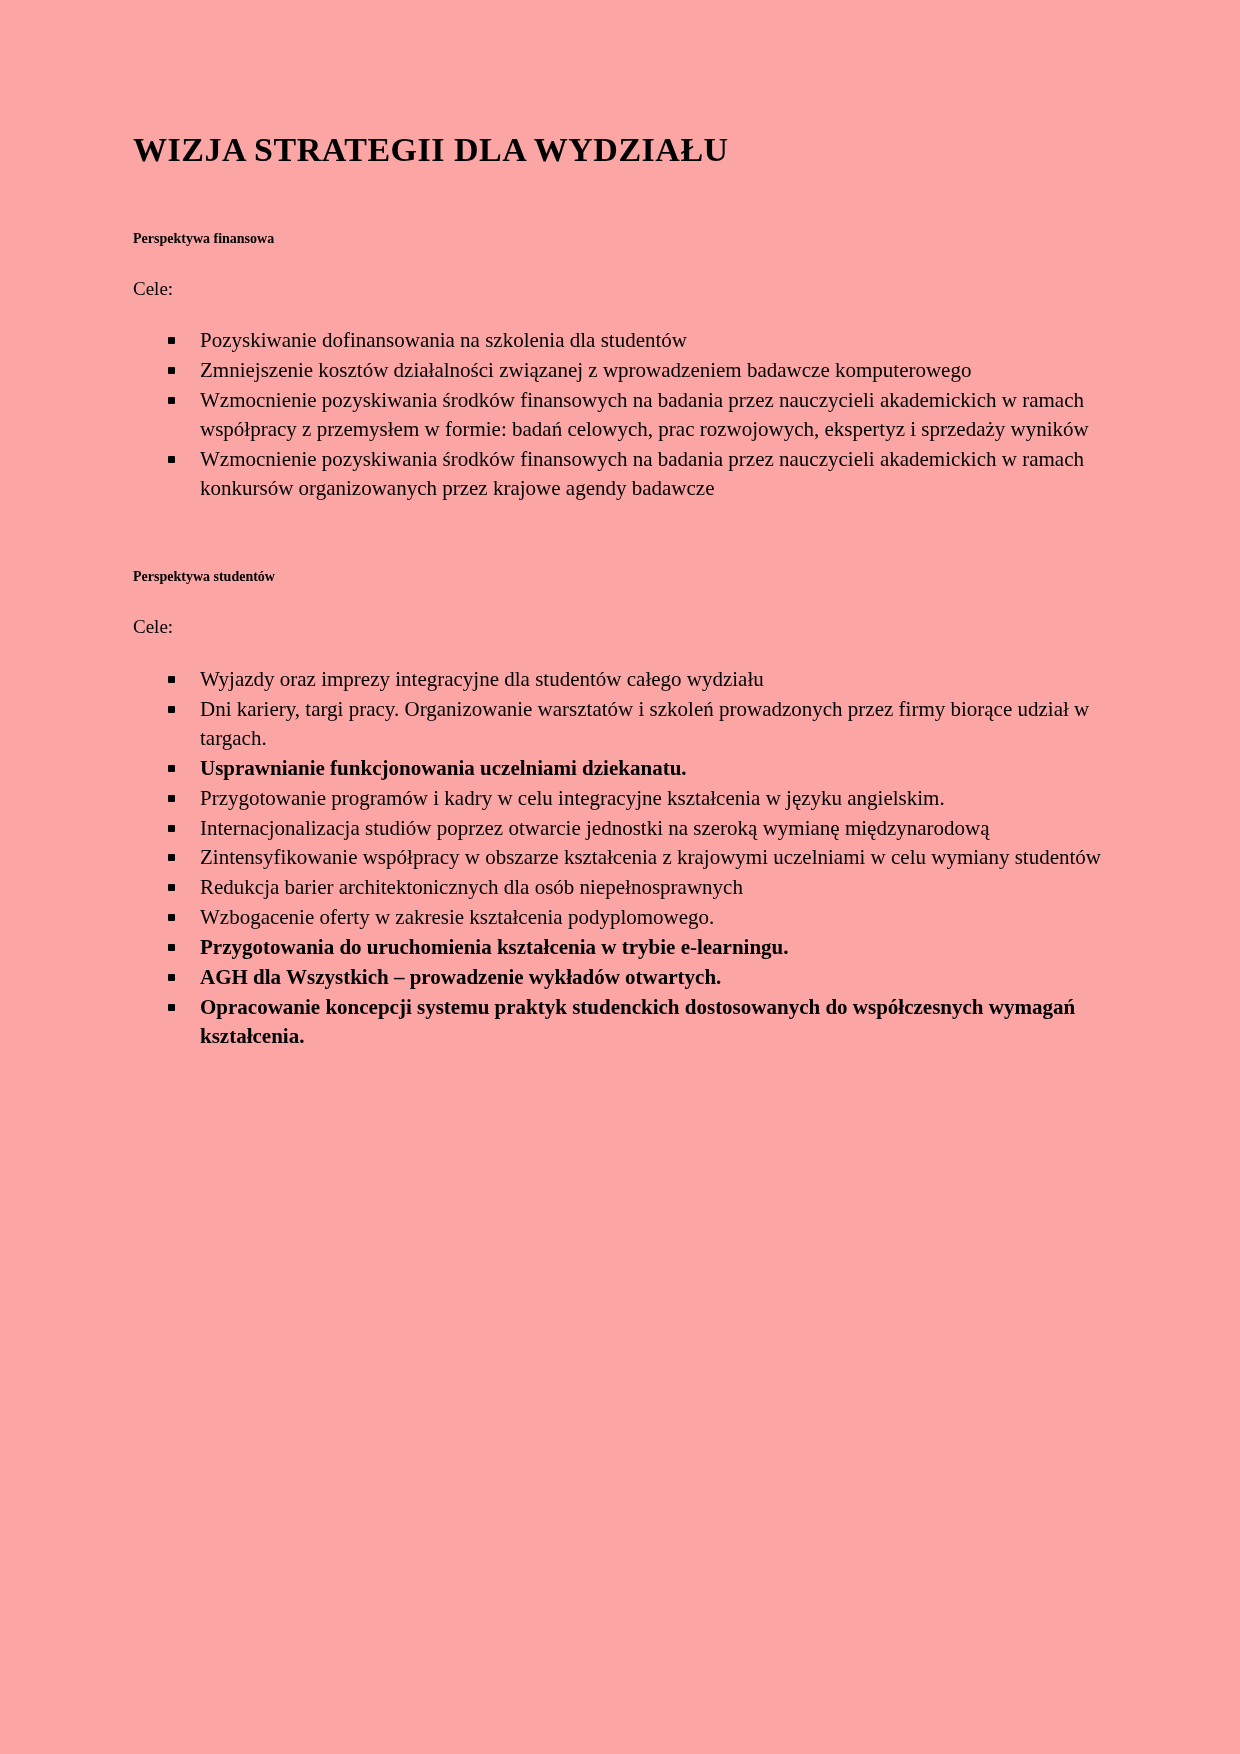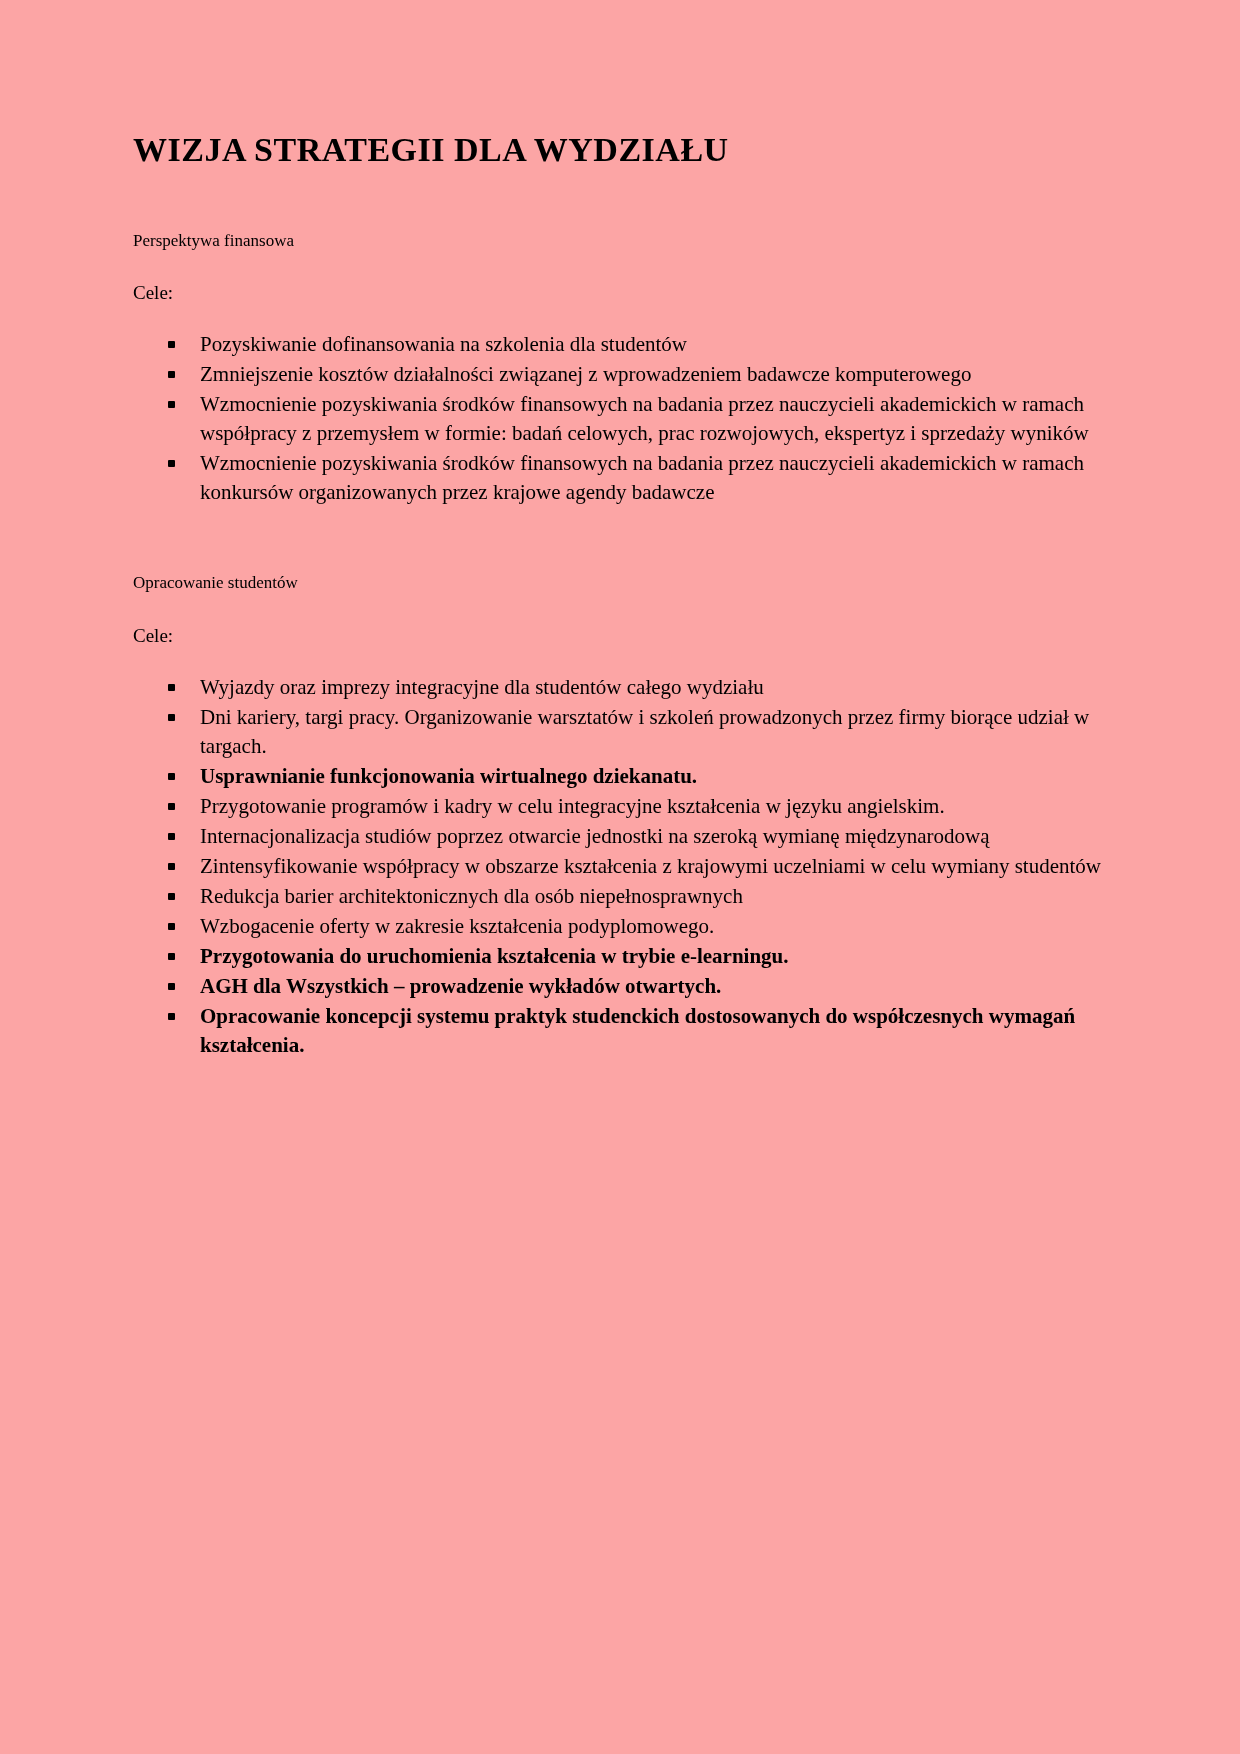--- a/index.html
+++ b/index.html
@@ -23,22 +23,22 @@
     margin: 0 0 58px 0;
     line-height: 1.2;
   }
   .section {
     margin: 0;
   }
   .section + .section {
     margin-top: 64px;
   }
   .section-heading {
-    font-size: 17px;
-    font-weight: normal;
+    font-size: 14px;
+    font-weight: bold;
     margin: 48px 0 0 0;
     line-height: 1.38;
   }
   .goals-label {
     font-size: 19px;
     margin: 28px 0 0 0;
     line-height: 1.38;
   }
   ul.bullets {
     list-style: none;
@@ -77,26 +77,26 @@
     <p class="goals-label">Cele:</p>
     <ul class="bullets">
         <li>Pozyskiwanie dofinansowania na szkolenia dla studentów</li>
         <li>Zmniejszenie kosztów działalności związanej z wprowadzeniem badawcze komputerowego</li>
         <li>Wzmocnienie pozyskiwania środków finansowych na badania przez nauczycieli akademickich w ramach współpracy z przemysłem w formie: badań celowych, prac rozwojowych, ekspertyz i sprzedaży wyników</li>
         <li>Wzmocnienie pozyskiwania środków finansowych na badania przez nauczycieli akademickich w ramach konkursów organizowanych przez krajowe agendy badawcze</li>
       </ul>
   </div>
 
   <div class="section">
-    <p class="section-heading">Opracowanie studentów</p>
+    <p class="section-heading">Perspektywa studentów</p>
     <p class="goals-label">Cele:</p>
     <ul class="bullets">
         <li>Wyjazdy oraz imprezy integracyjne dla studentów całego wydziału</li>
         <li>Dni kariery, targi pracy. Organizowanie warsztatów i szkoleń prowadzonych przez firmy biorące udział w targach.</li>
-        <li class="bold">Usprawnianie funkcjonowania wirtualnego dziekanatu.</li>
+        <li class="bold">Usprawnianie funkcjonowania uczelniami dziekanatu.</li>
         <li>Przygotowanie programów i kadry w celu integracyjne kształcenia w języku angielskim.</li>
         <li>Internacjonalizacja studiów poprzez otwarcie jednostki na szeroką wymianę międzynarodową</li>
         <li>Zintensyfikowanie współpracy w obszarze kształcenia z krajowymi uczelniami w celu wymiany studentów</li>
         <li>Redukcja barier architektonicznych dla osób niepełnosprawnych</li>
         <li>Wzbogacenie oferty w zakresie kształcenia podyplomowego.</li>
         <li class="bold">Przygotowania do uruchomienia kształcenia w trybie e-learningu.</li>
         <li class="bold">AGH dla Wszystkich – prowadzenie wykładów otwartych.</li>
         <li class="bold">Opracowanie koncepcji systemu praktyk studenckich dostosowanych do współczesnych wymagań kształcenia.</li>
       </ul>
   </div>

